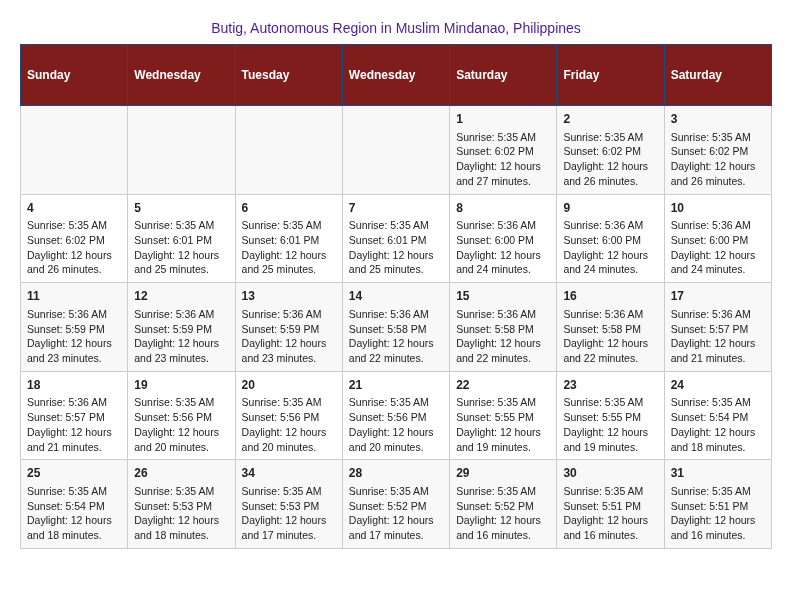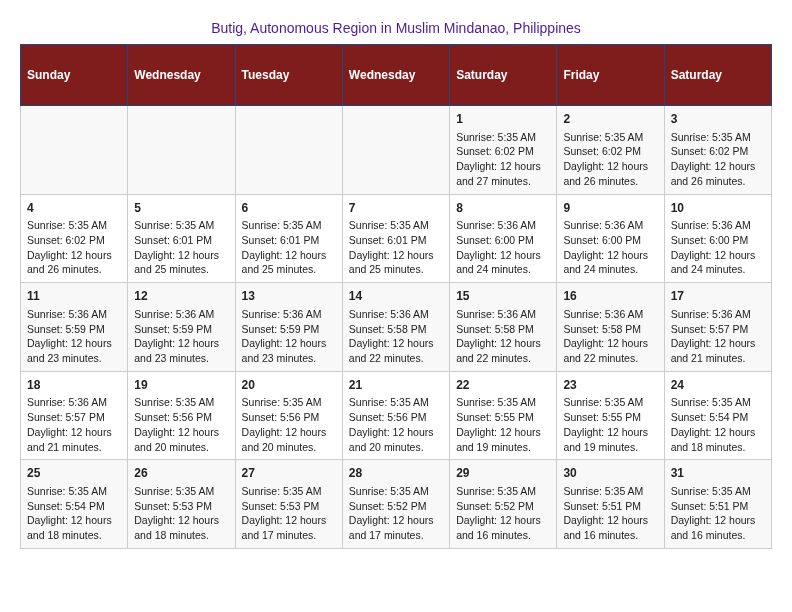--- a/index.html
+++ b/index.html
@@ -257,21 +257,21 @@
           <div>Sunset: 5:54 PM</div>
           <div>Daylight: 12 hours and 18 minutes.</div>
         </td>
         <td>
           <span class="day-num">26</span>
           <div>Sunrise: 5:35 AM</div>
           <div>Sunset: 5:53 PM</div>
           <div>Daylight: 12 hours and 18 minutes.</div>
         </td>
         <td>
-          <span class="day-num">27</span>
+          <span class="day-num">34</span>
           <div>Sunrise: 5:35 AM</div>
           <div>Sunset: 5:53 PM</div>
           <div>Daylight: 12 hours and 17 minutes.</div>
         </td>
         <td>
           <span class="day-num">28</span>
           <div>Sunrise: 5:35 AM</div>
           <div>Sunset: 5:52 PM</div>
           <div>Daylight: 12 hours and 17 minutes.</div>
         </td>

